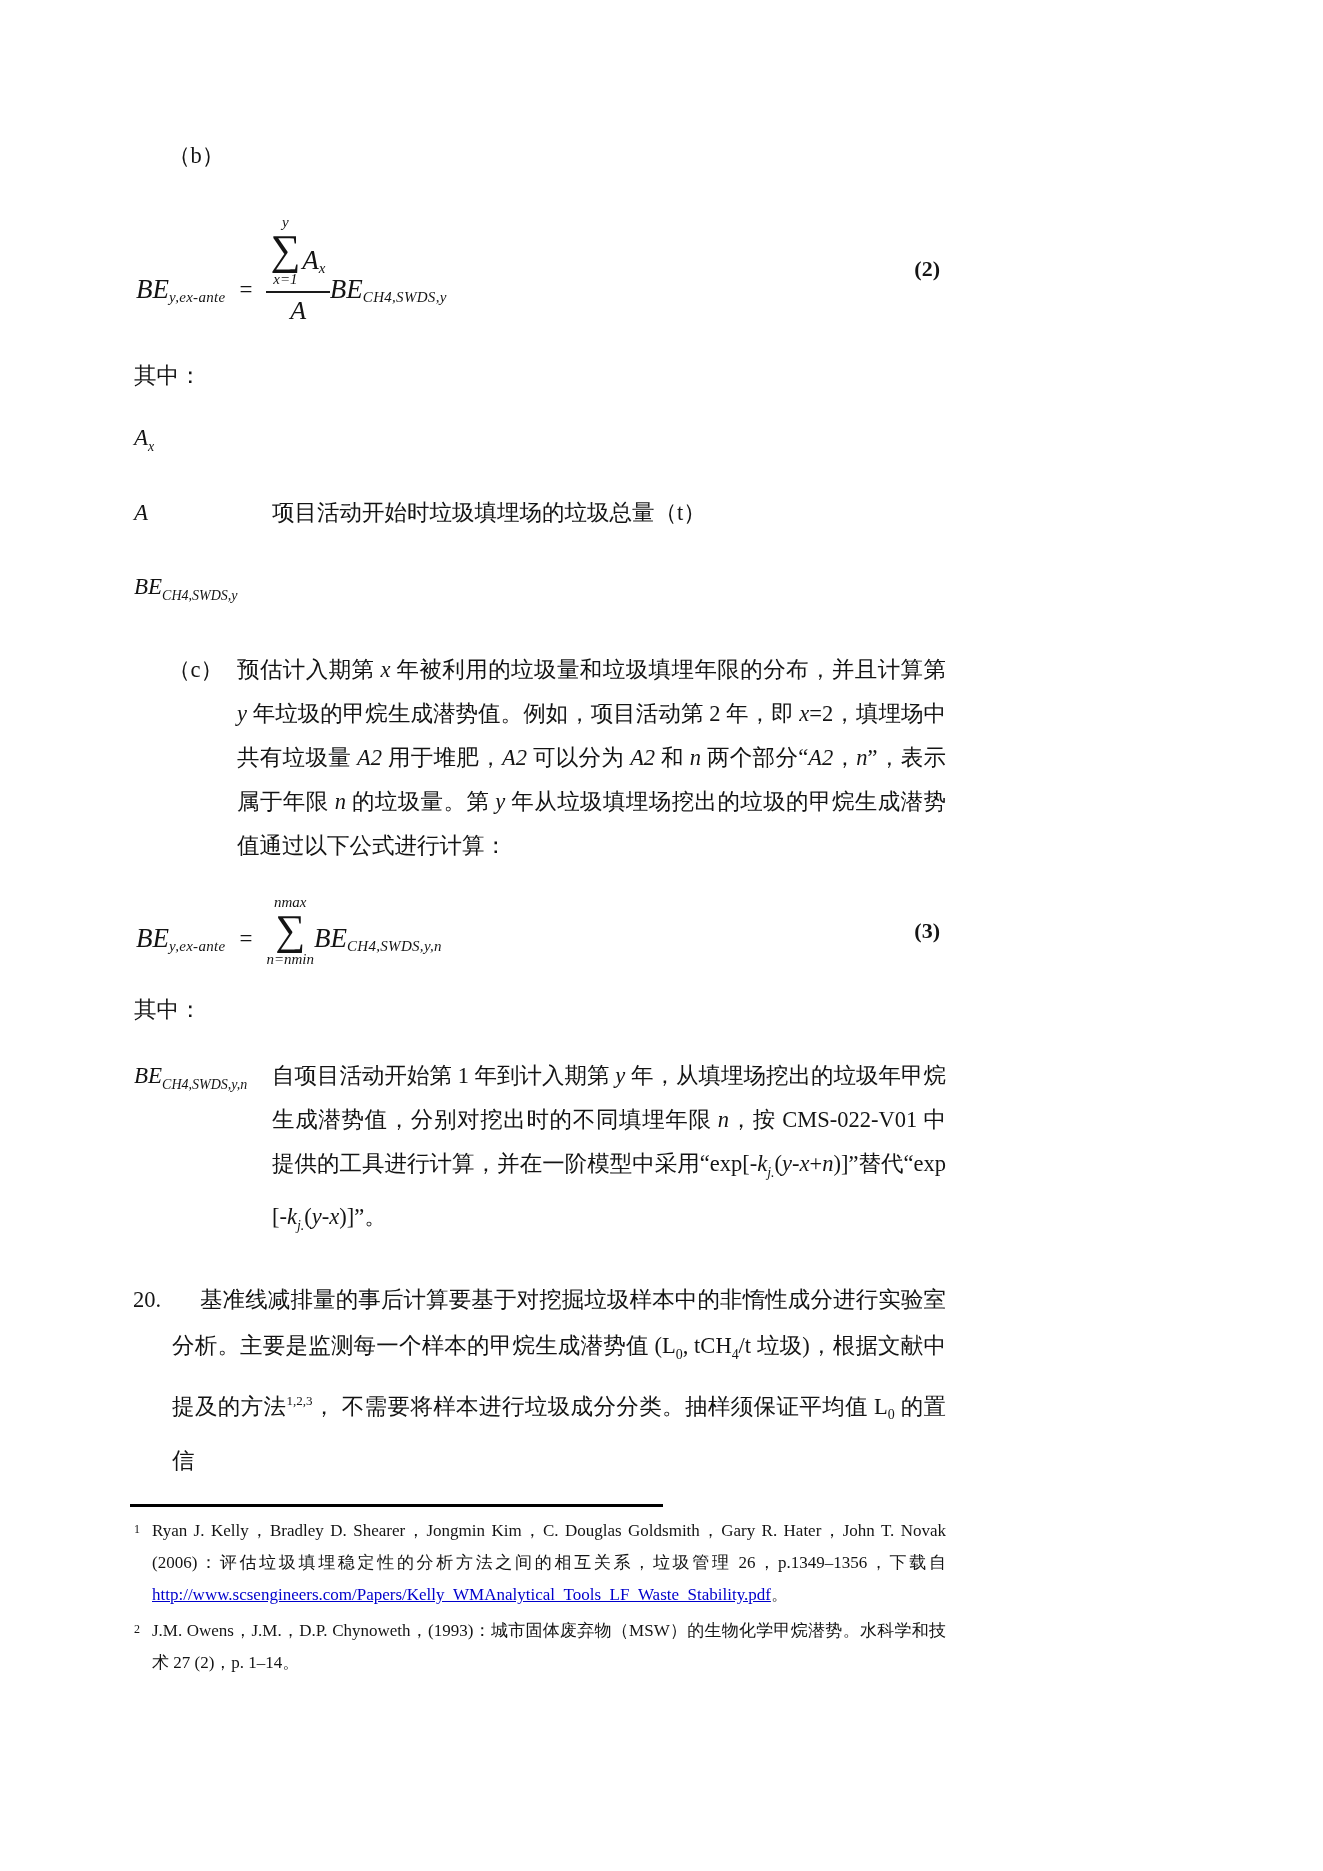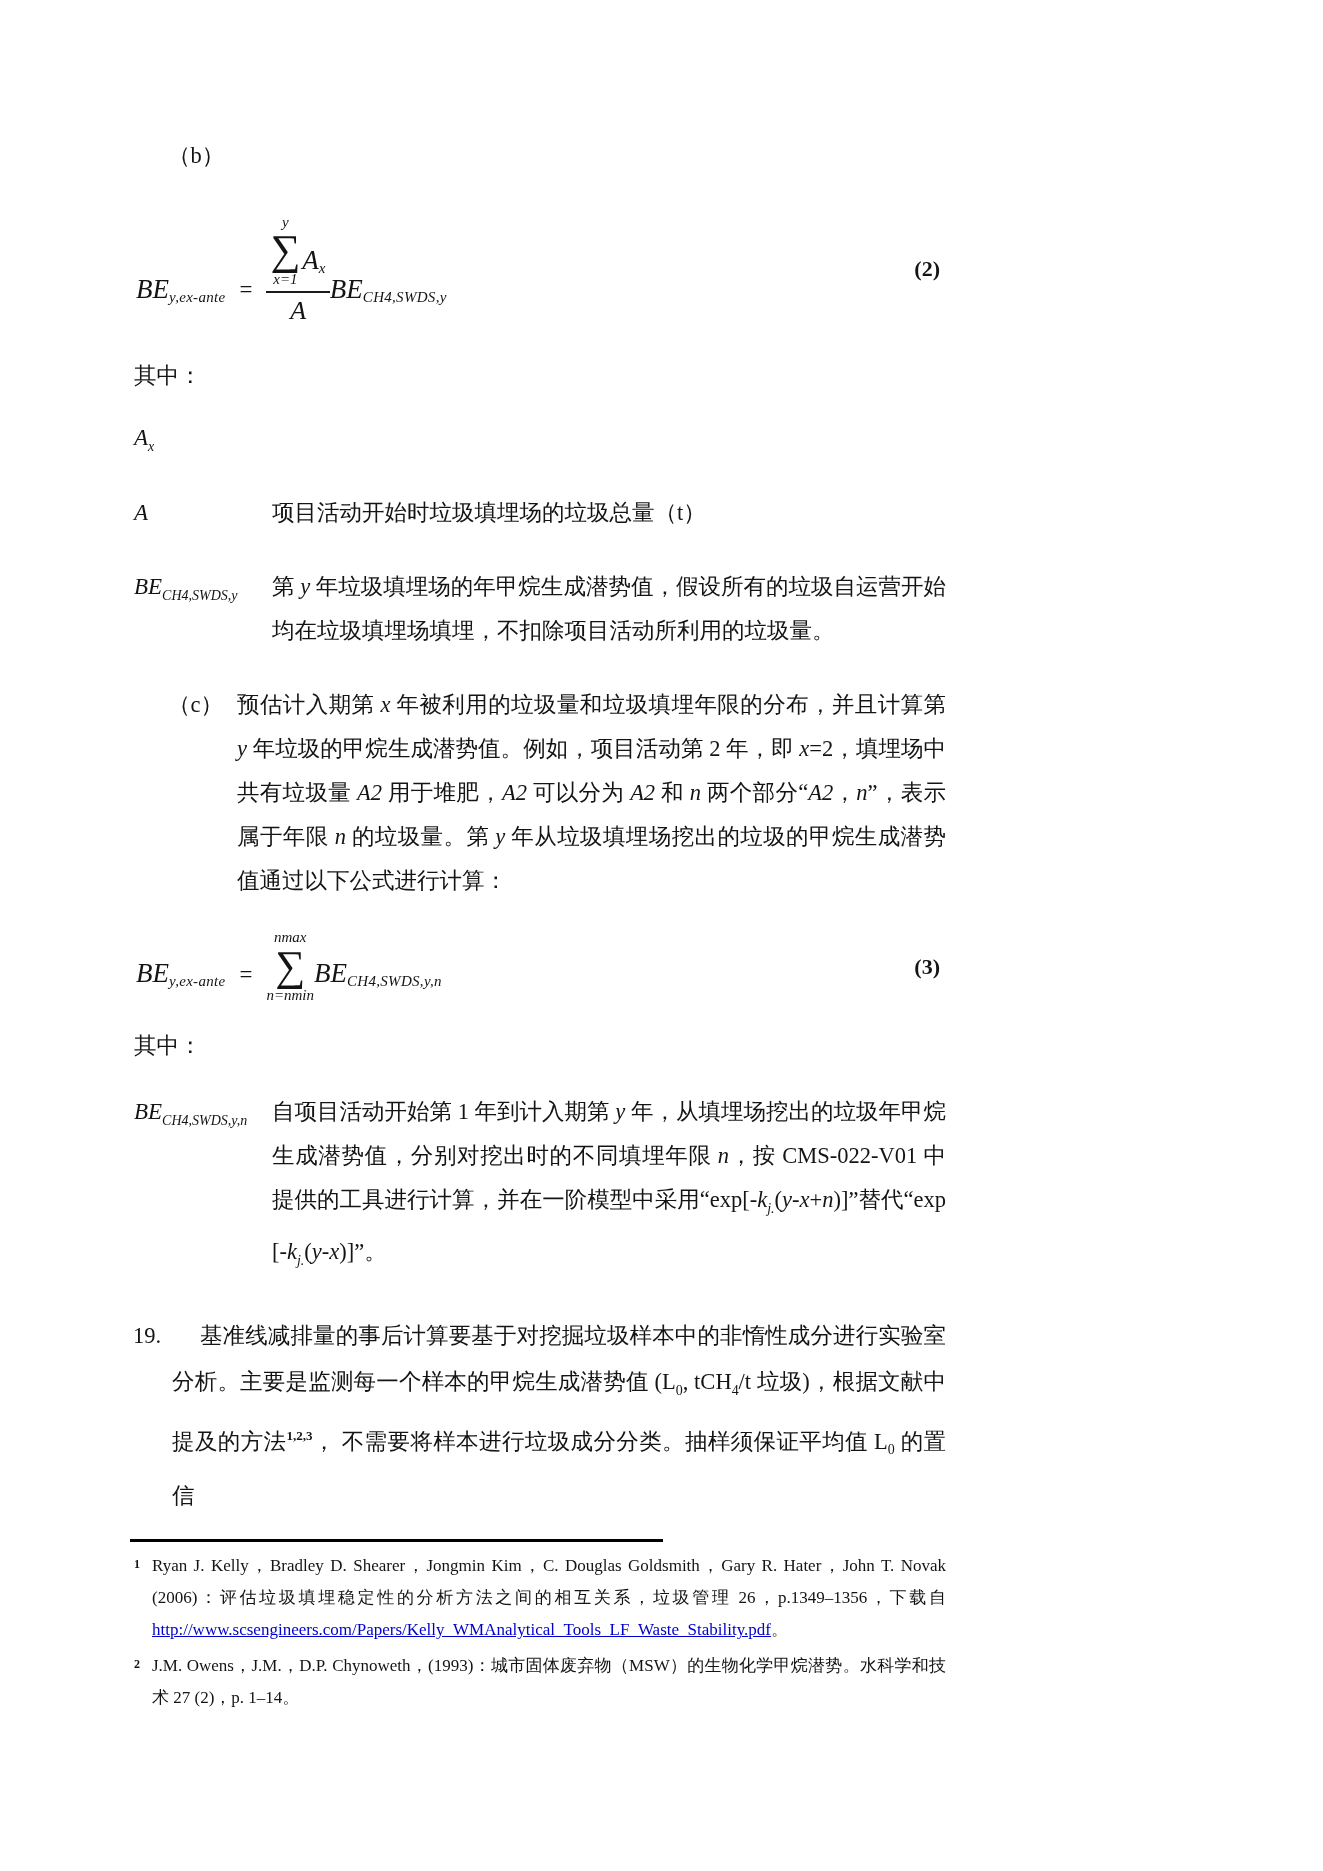--- a/index.html
+++ b/index.html
@@ -10,21 +10,21 @@
   }
   .content { position:absolute; left:130px; top:0; width:816px; }
 
   
   .para { font-size:22.5px; line-height:44px; text-align:justify; }
   .labeled { display:flex; margin-top:0; }
   .plabel { flex:0 0 107px; box-sizing:border-box; padding-left:38px; }
   .ptext { flex:1; }
   i { font-style:italic; }
   sub { font-size:0.62em; }
-  sup { font-size:0.58em;font-weight:bold; }
+  sup { font-size:0.58em; }
 
   
   .formula-block { display:flex; justify-content:space-between; align-items:center; padding-left:6px; }
   .f2 { margin-top:36px; }
   .f3 { margin-top:26px; }
   .formula { display:flex; align-items:center; }
   .fpart { white-space:nowrap; }
   .fbase { font-size:27px; font-style:italic; }
   .fsub { font-size:15px; font-style:italic; letter-spacing:0.3px; }
   .feq { font-size:23px; margin:0 14px; }
@@ -101,21 +101,20 @@
 
     <div class="term-row tr1">
       <span class="term"><span class="tbase">A</span><sub>x</sub></span>
     </div>
     <div class="term-row trn">
       <span class="term"><span class="tbase">A</span><sub></sub></span>
       <div class="tdef"><span>项目活动开始时垃圾填埋场的垃圾总量（t）</span></div>
     </div>
     <div class="term-row trn">
       <span class="term"><span class="tbase">BE</span><sub>CH4,SWDS,y</sub></span>
-      <div class="tdef"><span>第 </span><i>y</i><span> 年垃圾填埋场的年甲烷生成潜势值，假设所有的垃圾自运营开始均在垃圾填埋场填埋，不扣除项目活动所利用的垃圾量。</span></div>
     </div>
 
     <div class="para labeled gap-c">
       <span class="plabel">（c）</span>
       <div class="ptext"><span>预估计入期第 </span><i>x</i><span> 年被利用的垃圾量和垃圾填埋年限的分布，并且计算第 </span><i>y</i><span> 年垃圾的甲烷生成潜势值。例如，项目活动第 2 年，即 </span><i>x</i><span>=2，填埋场中共有垃圾量 </span><i>A2</i><span> 用于堆肥，</span><i>A2</i><span> 可以分为 </span><i>A2</i><span> 和 </span><i>n</i><span> 两个部分“</span><i>A2</i><span>，</span><i>n</i><span>”，表示属于年限 </span><i>n</i><span> 的垃圾量。第 </span><i>y</i><span> 年从垃圾填埋场挖出的垃圾的甲烷生成潜势值通过以下公式进行计算：</span></div>
     </div>
 
     <div class="formula-block f3">
       <div class="formula">
         <span class="fpart fshift3"><i class="fbase">BE</i><sub class="fsub">y,ex-ante</sub></span>
@@ -131,21 +130,21 @@
     </div>
 
     <div class="where w2">其中：</div>
 
     <div class="term-row trn">
       <span class="term"><span class="tbase">BE</span><sub>CH4,SWDS,y,n</sub></span>
       <div class="tdef"><span>自项目活动开始第 1 年到计入期第 </span><i>y</i><span> 年，从填埋场挖出的垃圾年甲烷生成潜势值，分别对挖出时的不同填埋年限 </span><i>n</i><span>，按 CMS-022-V01 中提供的工具进行计算，并在一阶模型中采用“exp[-</span><i>k</i><sub style="font-style: italic;">j.</sub><span>(</span><i>y</i><span>-</span><i>x</i><span>+</span><i>n</i><span>)]”替代“exp [-</span><i>k</i><sub style="font-style: italic;">j.</sub><span>(</span><i>y</i><span>-</span><i>x</i><span>)]”。</span></div>
     </div>
 
     <div class="num-para">
-      <span class="pnum">19.</span>
+      <span class="pnum">20.</span>
       <div class="indent-first"><span>基准线减排量的事后计算要基于对挖掘垃圾样本中的非惰性成分进行实验室分析。主要是监测每一个样本的甲烷生成潜势值 (L</span><sub>0</sub><span>, tCH</span><sub>4</sub><span>/t 垃圾)，根据文献中提及的方法</span><sup>1,2,3</sup><span>， 不需要将样本进行垃圾成分分类。抽样须保证平均值 L</span><sub>0</sub><span> 的置信</span></div>
     </div>
 
     <hr class="fn-rule">
     <div class="footnote">
       <sup class="fn-num">1</sup>
       <span><span>Ryan J. Kelly，Bradley D. Shearer，Jongmin Kim，C. Douglas Goldsmith，Gary R. Hater，John T. Novak (2006)：评估垃圾填埋稳定性的分析方法之间的相互关系，垃圾管理 26，p.1349–1356，下载自</span><a class="flink">http://www.scsengineers.com/Papers/Kelly_WMAnalytical_Tools_LF_Waste_Stability.pdf</a><span>。</span></span>
     </div>
     <div class="footnote">
       <sup class="fn-num">2</sup>

